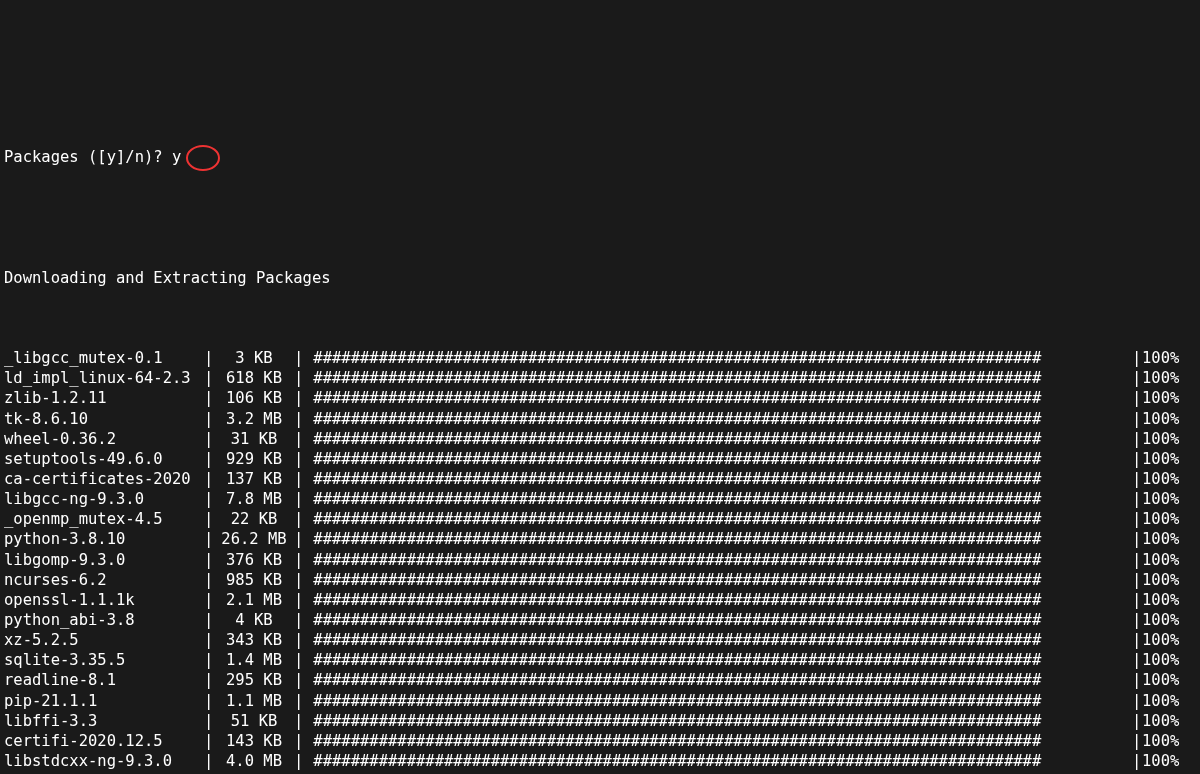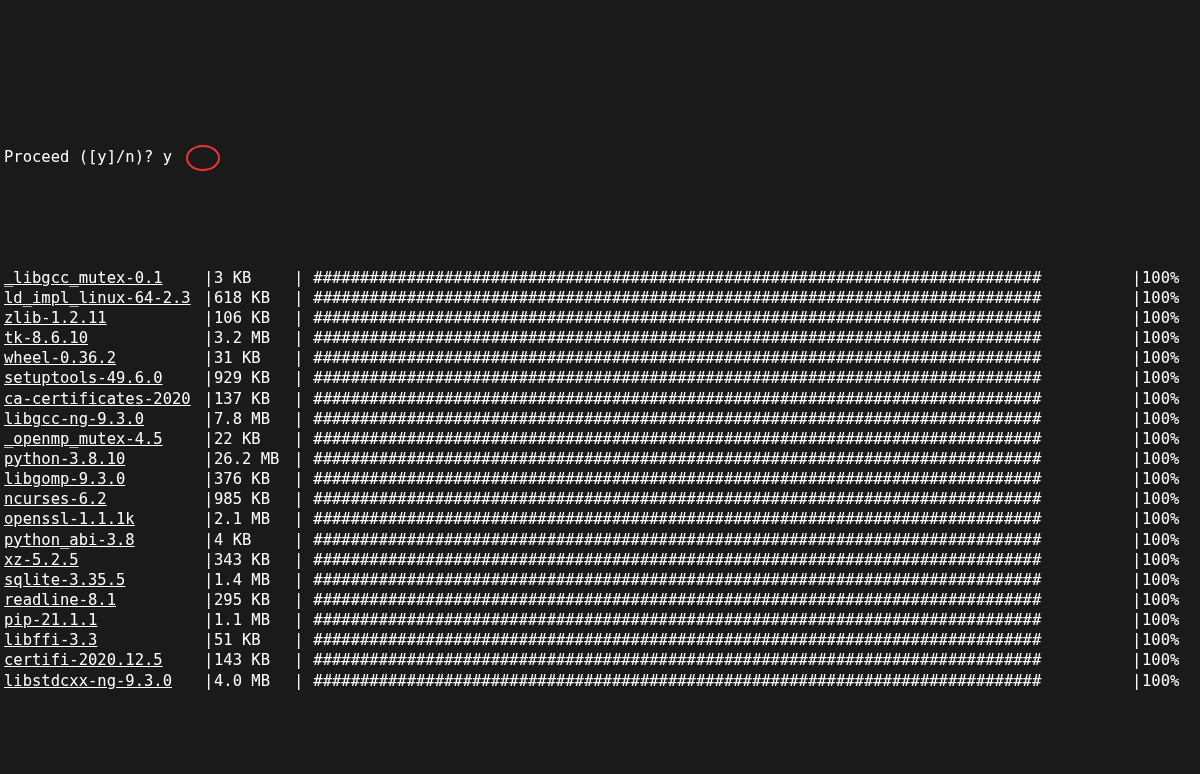--- a/index.html
+++ b/index.html
@@ -33,34 +33,35 @@
     top: -2px;
     pointer-events: none;
   }
   .section-header {
     margin-top: 20px;
     margin-bottom: 0;
   }
   .pkg-row {
     display: flex;
   }
-  .col-name { width: 200px; flex-shrink: 0; text-decoration: underline; }
+  .col-name { width: 200px; flex-shrink: 0; }
   .col-sep  { width: 10px; flex-shrink: 0; }
-  .col-size { width: 80px;  flex-shrink: 0; }
+  .col-size { width: 80px;  flex-shrink: 0; text-align: center; }
   .col-bar  { flex: 1; overflow: hidden; }
   .col-pct  { width: 50px; flex-shrink: 0; padding-right: 4px;}
 </style>
 </head>
 <body>
 
 
 <div class="terminal">
 
-  <div class="prompt-line"><span>Proceed ([y]/n)?</span> <span>y</span><span class="circle"></span></div>
+  <div class="prompt-line"><span>Packages ([y]/n)?</span> <span>y</span><span class="circle"></span></div>
 
+  <div class="section-header">Downloading and Extracting Packages</div>
 
   <div id="package-list"><div class="pkg-row"><span class="col-name">_libgcc_mutex-0.1</span><span class="col-sep">|</span> <span class="col-size">3 KB</span><span class="col-sep">|</span><span class="col-bar"> ############################################################################## </span><span class="col-sep">|</span><span class="col-pct">100%</span></div><div class="pkg-row"><span class="col-name">ld_impl_linux-64-2.3</span><span class="col-sep">|</span> <span class="col-size">618 KB</span><span class="col-sep">|</span><span class="col-bar"> ############################################################################## </span><span class="col-sep">|</span><span class="col-pct">100%</span></div><div class="pkg-row"><span class="col-name">zlib-1.2.11</span><span class="col-sep">|</span> <span class="col-size">106 KB</span><span class="col-sep">|</span><span class="col-bar"> ############################################################################## </span><span class="col-sep">|</span><span class="col-pct">100%</span></div><div class="pkg-row"><span class="col-name">tk-8.6.10</span><span class="col-sep">|</span> <span class="col-size">3.2 MB</span><span class="col-sep">|</span><span class="col-bar"> ############################################################################## </span><span class="col-sep">|</span><span class="col-pct">100%</span></div><div class="pkg-row"><span class="col-name">wheel-0.36.2</span><span class="col-sep">|</span> <span class="col-size">31 KB</span><span class="col-sep">|</span><span class="col-bar"> ############################################################################## </span><span class="col-sep">|</span><span class="col-pct">100%</span></div><div class="pkg-row"><span class="col-name">setuptools-49.6.0</span><span class="col-sep">|</span> <span class="col-size">929 KB</span><span class="col-sep">|</span><span class="col-bar"> ############################################################################## </span><span class="col-sep">|</span><span class="col-pct">100%</span></div><div class="pkg-row"><span class="col-name">ca-certificates-2020</span><span class="col-sep">|</span> <span class="col-size">137 KB</span><span class="col-sep">|</span><span class="col-bar"> ############################################################################## </span><span class="col-sep">|</span><span class="col-pct">100%</span></div><div class="pkg-row"><span class="col-name">libgcc-ng-9.3.0</span><span class="col-sep">|</span> <span class="col-size">7.8 MB</span><span class="col-sep">|</span><span class="col-bar"> ############################################################################## </span><span class="col-sep">|</span><span class="col-pct">100%</span></div><div class="pkg-row"><span class="col-name">_openmp_mutex-4.5</span><span class="col-sep">|</span> <span class="col-size">22 KB</span><span class="col-sep">|</span><span class="col-bar"> ############################################################################## </span><span class="col-sep">|</span><span class="col-pct">100%</span></div><div class="pkg-row"><span class="col-name">python-3.8.10</span><span class="col-sep">|</span> <span class="col-size">26.2 MB</span><span class="col-sep">|</span><span class="col-bar"> ############################################################################## </span><span class="col-sep">|</span><span class="col-pct">100%</span></div><div class="pkg-row"><span class="col-name">libgomp-9.3.0</span><span class="col-sep">|</span> <span class="col-size">376 KB</span><span class="col-sep">|</span><span class="col-bar"> ############################################################################## </span><span class="col-sep">|</span><span class="col-pct">100%</span></div><div class="pkg-row"><span class="col-name">ncurses-6.2</span><span class="col-sep">|</span> <span class="col-size">985 KB</span><span class="col-sep">|</span><span class="col-bar"> ############################################################################## </span><span class="col-sep">|</span><span class="col-pct">100%</span></div><div class="pkg-row"><span class="col-name">openssl-1.1.1k</span><span class="col-sep">|</span> <span class="col-size">2.1 MB</span><span class="col-sep">|</span><span class="col-bar"> ############################################################################## </span><span class="col-sep">|</span><span class="col-pct">100%</span></div><div class="pkg-row"><span class="col-name">python_abi-3.8</span><span class="col-sep">|</span> <span class="col-size">4 KB</span><span class="col-sep">|</span><span class="col-bar"> ############################################################################## </span><span class="col-sep">|</span><span class="col-pct">100%</span></div><div class="pkg-row"><span class="col-name">xz-5.2.5</span><span class="col-sep">|</span> <span class="col-size">343 KB</span><span class="col-sep">|</span><span class="col-bar"> ############################################################################## </span><span class="col-sep">|</span><span class="col-pct">100%</span></div><div class="pkg-row"><span class="col-name">sqlite-3.35.5</span><span class="col-sep">|</span> <span class="col-size">1.4 MB</span><span class="col-sep">|</span><span class="col-bar"> ############################################################################## </span><span class="col-sep">|</span><span class="col-pct">100%</span></div><div class="pkg-row"><span class="col-name">readline-8.1</span><span class="col-sep">|</span> <span class="col-size">295 KB</span><span class="col-sep">|</span><span class="col-bar"> ############################################################################## </span><span class="col-sep">|</span><span class="col-pct">100%</span></div><div class="pkg-row"><span class="col-name">pip-21.1.1</span><span class="col-sep">|</span> <span class="col-size">1.1 MB</span><span class="col-sep">|</span><span class="col-bar"> ############################################################################## </span><span class="col-sep">|</span><span class="col-pct">100%</span></div><div class="pkg-row"><span class="col-name">libffi-3.3</span><span class="col-sep">|</span> <span class="col-size">51 KB</span><span class="col-sep">|</span><span class="col-bar"> ############################################################################## </span><span class="col-sep">|</span><span class="col-pct">100%</span></div><div class="pkg-row"><span class="col-name">certifi-2020.12.5</span><span class="col-sep">|</span> <span class="col-size">143 KB</span><span class="col-sep">|</span><span class="col-bar"> ############################################################################## </span><span class="col-sep">|</span><span class="col-pct">100%</span></div><div class="pkg-row"><span class="col-name">libstdcxx-ng-9.3.0</span><span class="col-sep">|</span> <span class="col-size">4.0 MB</span><span class="col-sep">|</span><span class="col-bar"> ############################################################################## </span><span class="col-sep">|</span><span class="col-pct">100%</span></div></div>
 
   
 
 </div>
 
 
 
 </body></html>

